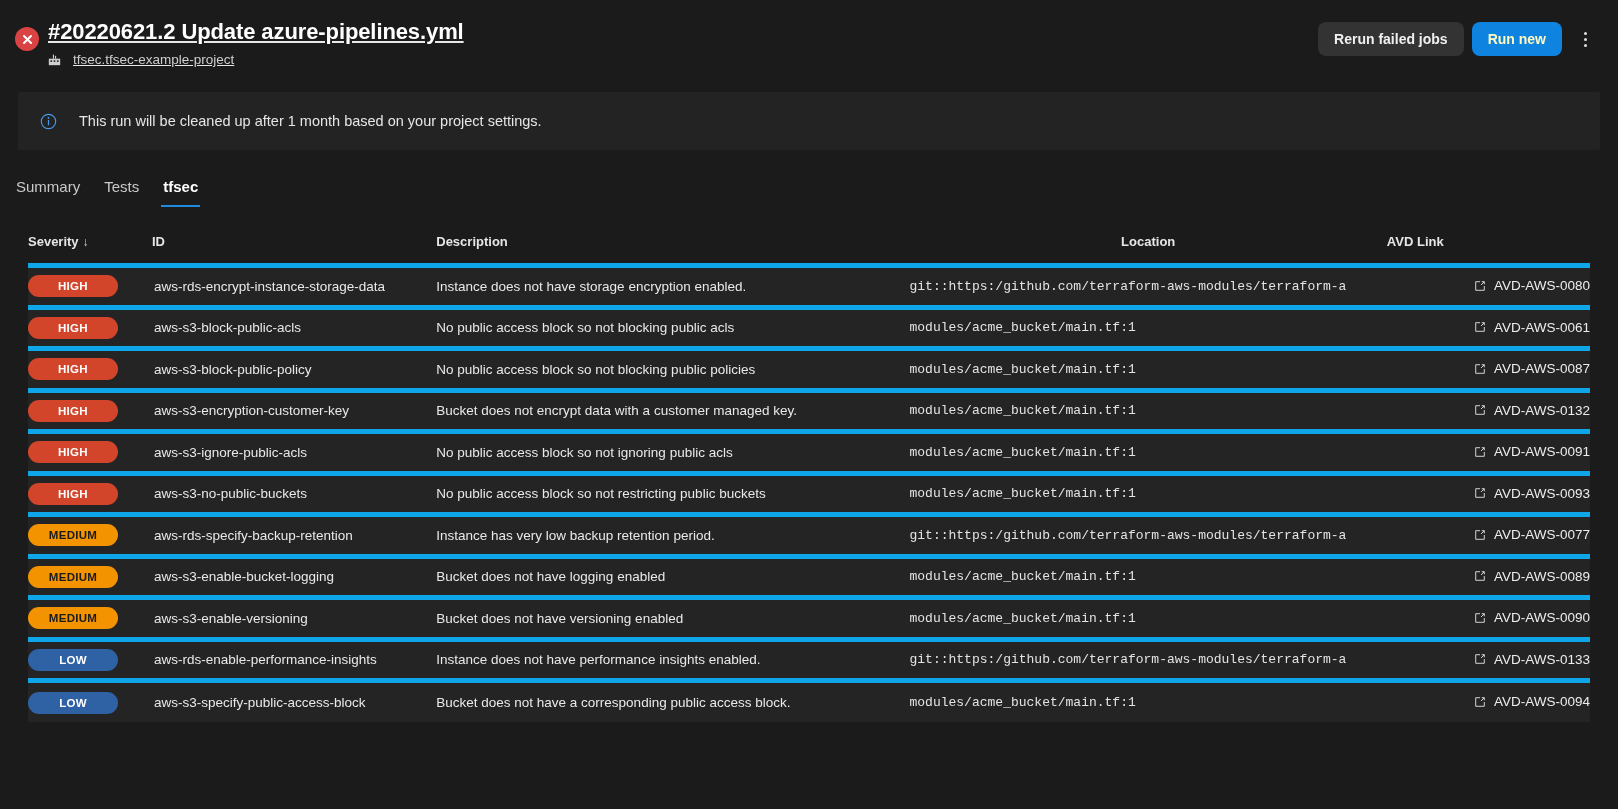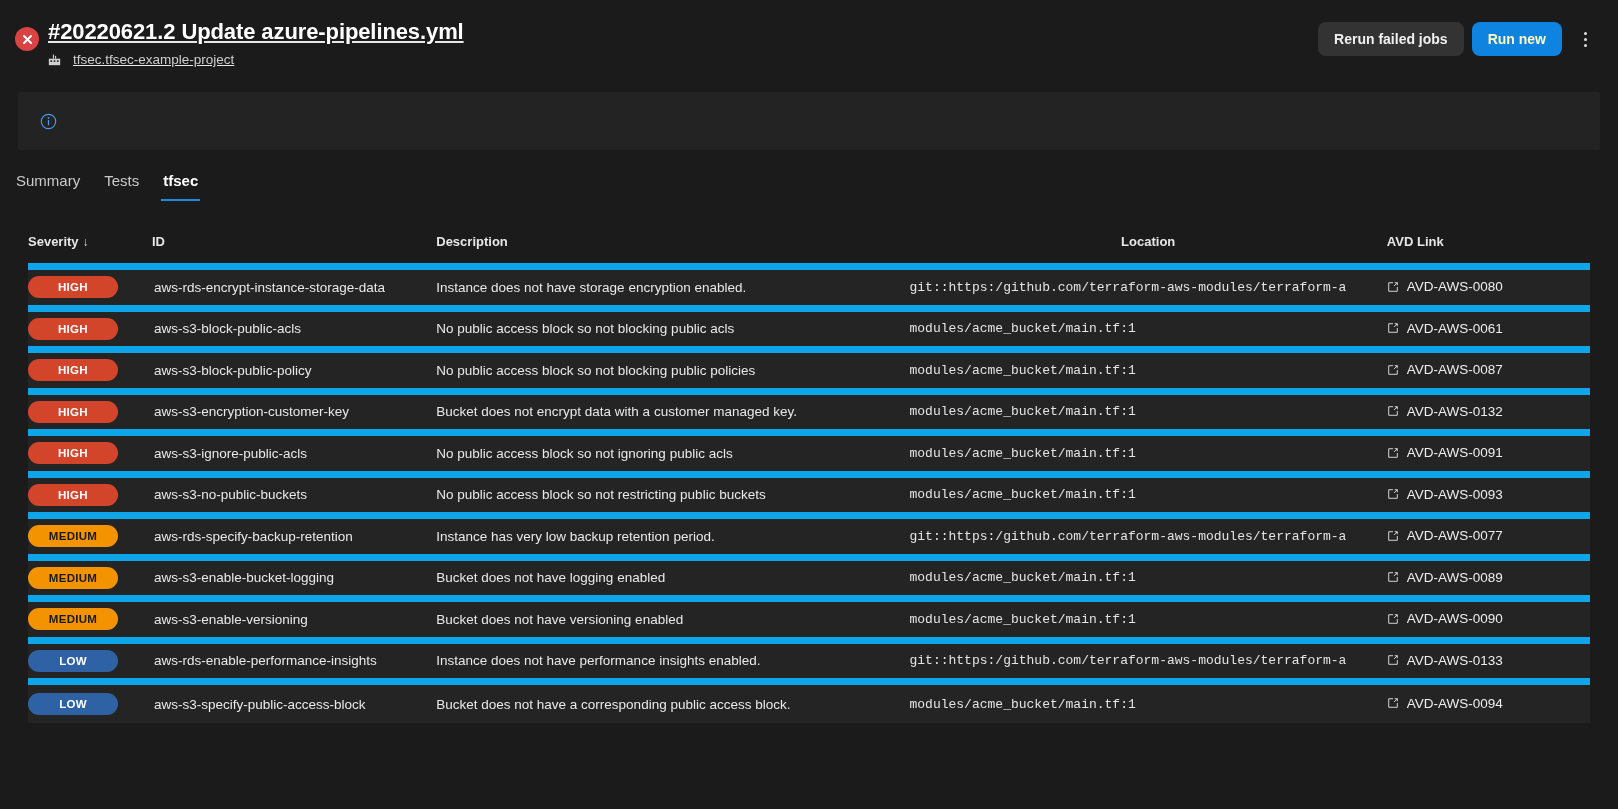--- a/index.html
+++ b/index.html
@@ -91,21 +91,21 @@
     align-items: center;
     padding: 0 22px;
     gap: 22px;
   }
   .info-icon { flex: 0 0 auto; display: block; }
   .banner-text { font-size: 14.5px; color: #e6e6e6; }
 
   
   .tabs {
     display: flex;
-    align-items: flex-start;
+    align-items: center;
     gap: 20px;
     margin: 22px 0 0 14px;
     height: 40px;
   }
   .tab {
     font-size: 15px;
     color: #c9c9c9;
     padding: 0 2px 9px 2px;
     cursor: pointer;
     border-bottom: 2px solid transparent;
@@ -128,21 +128,21 @@
     padding: 0 0 14px 0;
     white-space: nowrap;
   }
   .col-sev   { width: 122px; }
   .col-id    { width: 280px; }
   .col-desc  { width: 466px; }
   .col-loc   { width: 470px; text-align: center; }
   .col-avd   { width: 200px; }
   .sort-arrow { font-size: 12px; padding-left: 4px; color: #d8d8d8; }
 
-  tbody tr { border-top: 7px solid #0ea5e9; height: 41.5px; background: #242425; }
+  tbody tr { border-top: 5px solid #0ea5e9; height: 41.5px; background: #242425; }
   tbody td { font-size: 13.5px; color: #e9e9e9; vertical-align: middle; padding: 0; }
 
   .sev-badge {
     display: inline-block;
     min-width: 90px;
     text-align: center;
     border-radius: 11px;
     font-size: 11.5px;
     font-weight: bold;
     color: #ffffff;
@@ -156,21 +156,21 @@
   .cell-id { padding-left: 2px; }
   .cell-loc {
     font-family: "Liberation Mono", monospace;
     font-size: 13px;
     color: #e4e4e4;
     white-space: nowrap;
     overflow: hidden;
     text-overflow: clip;
     padding-right: 8px;
   }
-  .cell-avd { white-space: nowrap; }
+  .cell-avd { white-space: nowrap; text-align: right; }
   .avd-link {
     display: inline-flex;
     align-items: center;
     gap: 8px;
     color: #ededed;
     text-decoration: none;
     font-size: 13.5px;
     cursor: pointer;
   }
   .ext-icon { display:block; flex:0 0 auto; }
@@ -210,20 +210,21 @@
     </div>
   </div>
 </div>
 
 <div class="banner">
   <svg class="info-icon" width="17" height="17" viewBox="0 0 18 18" aria-hidden="true">
     <circle cx="9" cy="9" r="7.6" fill="none" stroke="#4a9ae8" stroke-width="1.2"></circle>
     <circle cx="9" cy="5.3" r="0.95" fill="#4a9ae8"></circle>
     <rect x="8.35" y="7.4" width="1.3" height="5.5" fill="#4a9ae8"></rect>
   </svg>
+  <span class="banner-text">This run will be cleaned up after 1 month based on your project settings.</span>
 </div>
 
 <div class="tabs">
   <div class="tab">Summary</div>
   <div class="tab">Tests</div>
   <div class="tab active">tfsec</div>
 </div>
 
 <div class="table-wrap">
   <table>

